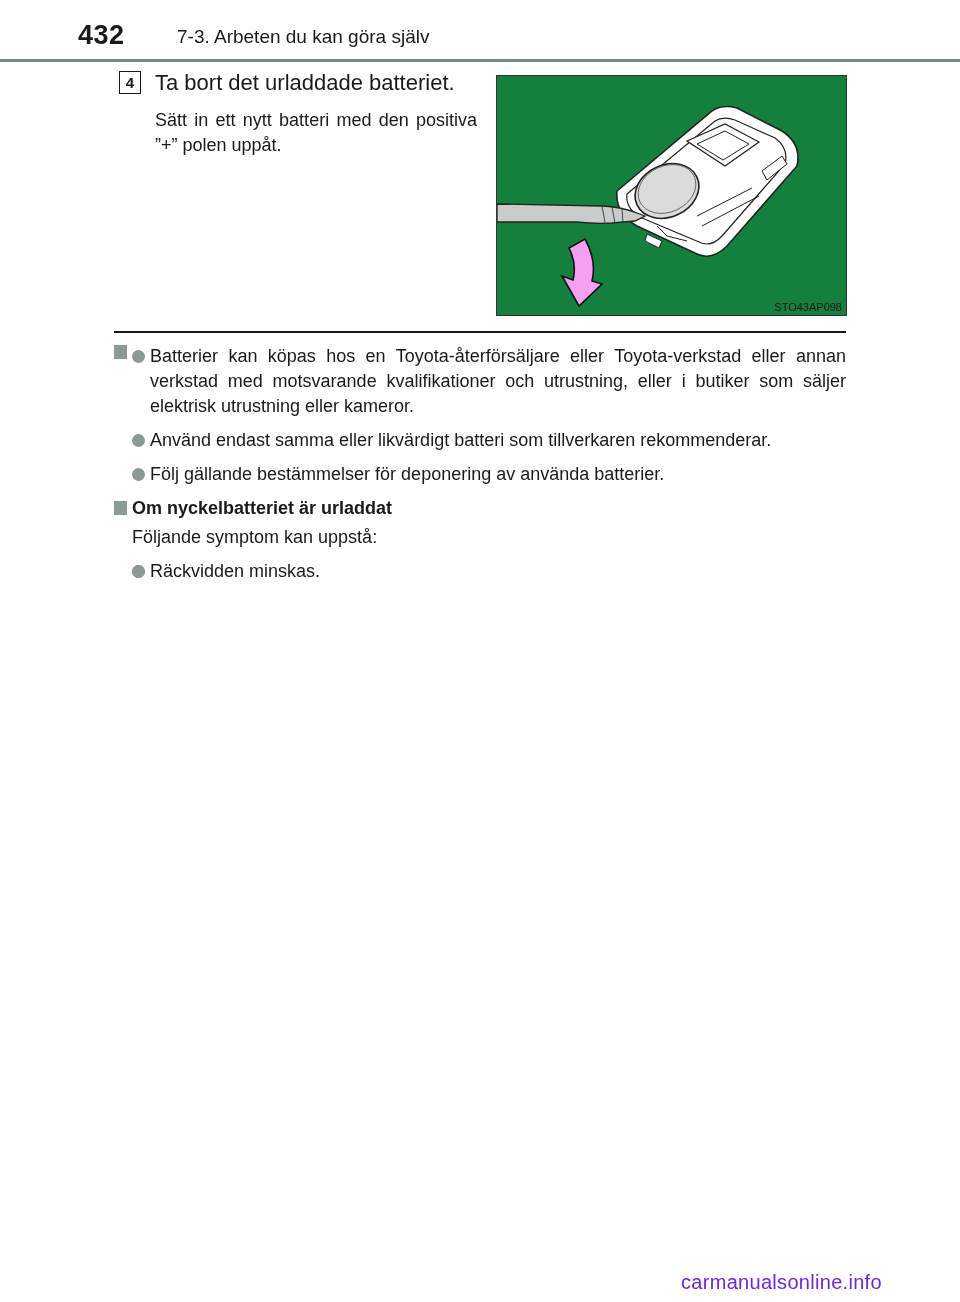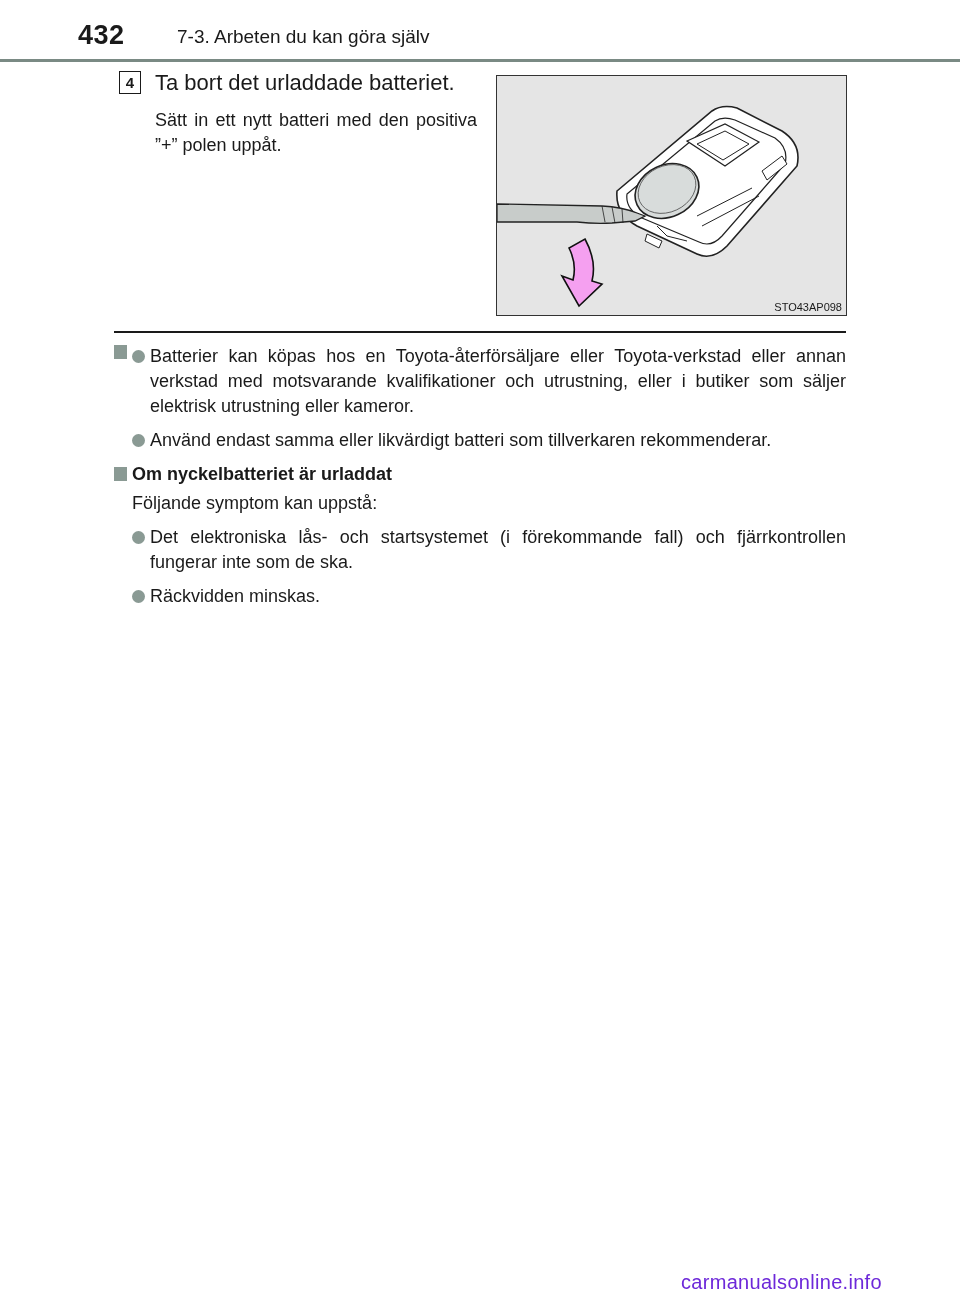--- a/index.html
+++ b/index.html
@@ -22,21 +22,21 @@
   }
   .step-title {
     position: absolute; left: 155px; top: 70px; font-size: 22px; color: #1a1a1a; text-align: center;
   }
   .step-desc {
     position: absolute; left: 155px; top: 108px; width: 322px; font-size: 18px; line-height: 25px;
     text-align: justify; color: #1a1a1a;
   }
   .figure {
     position: absolute; left: 496px; top: 75px; width: 349px; height: 239px; border: 1.5px solid #333;
-    background: #e5e5e5;
+    background: #15803d;
   }
   .figure svg { position: absolute; left: 0; top: 0; }
   .figure-code {
     position: absolute; right: 4px; bottom: 2px; font-size: 11px; color: #1a1a1a;
   }
   .section-rule {
     position: absolute; left: 114px; top: 331px; width: 732px; height: 1.5px; background: #1a1a1a;
   }
   .content { position: absolute; left: 114px; top: 340px; width: 732px; }
   .heading {
@@ -102,29 +102,32 @@
     <span class="sq"></span>
   </div>
   <div class="bullet">
     <span class="dot"></span>
     <span>Batterier kan köpas hos en Toyota-återförsäljare eller Toyota-verkstad eller annan verkstad med motsvarande kvalifikationer och utrustning, eller i butiker som säljer elektrisk utrustning eller kameror.</span>
   </div>
   <div class="bullet">
     <span class="dot"></span>
     <span>Använd endast samma eller likvärdigt batteri som tillverkaren rekommenderar.</span>
   </div>
+  <div class="bullet">
+    <span class="dot"></span>
+    <span>Följ gällande bestämmelser för deponering av använda batterier.</span>
+  </div>
 
   <div class="heading">
     <span class="sq"></span>
     <span>Om nyckelbatteriet är urladdat</span>
   </div>
   <div class="plain">Följande symptom kan uppstå:</div>
   <div class="bullet">
     <span class="dot"></span>
-    <span>Det elektroniska lås- och startsystemet (i förekommande fall) och fjärrkontrollen fungerar inte som de ska.</span>
   </div>
   <div class="bullet">
     <span class="dot"></span>
     <span>Räckvidden minskas.</span>
   </div>
 </div>
 
 <div class="watermark">carmanualsonline.info</div>
 
 </body></html>

